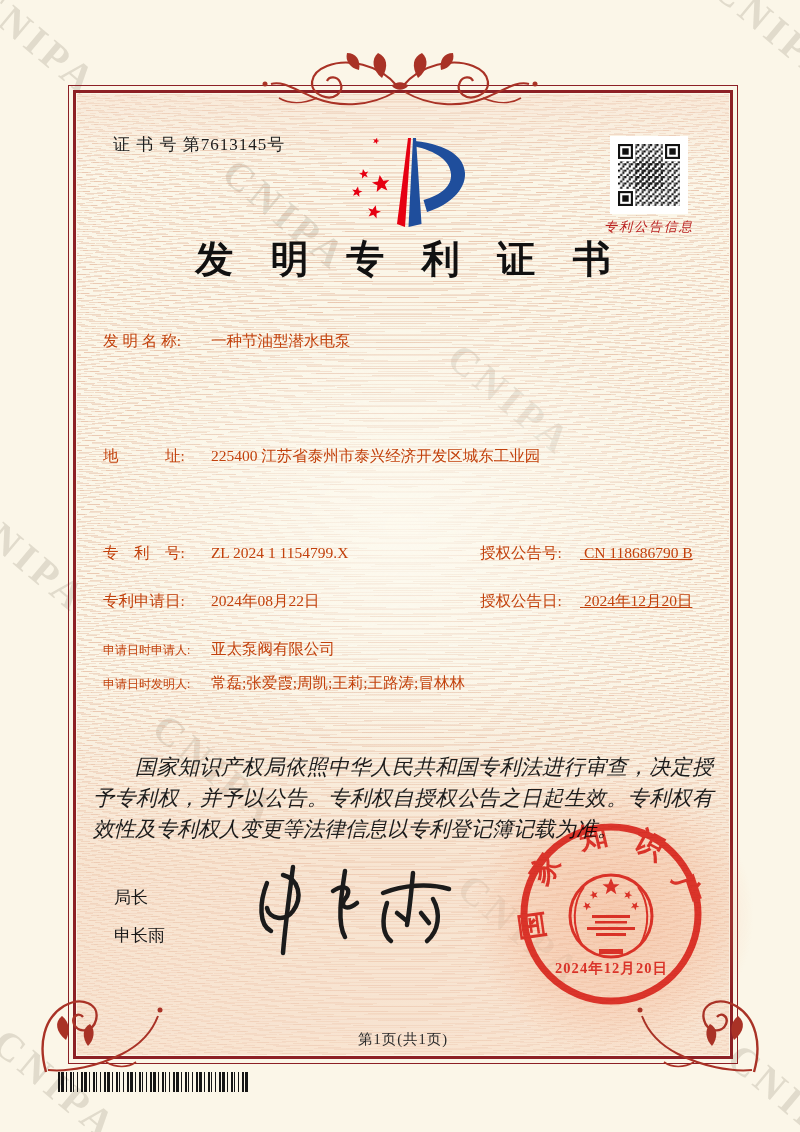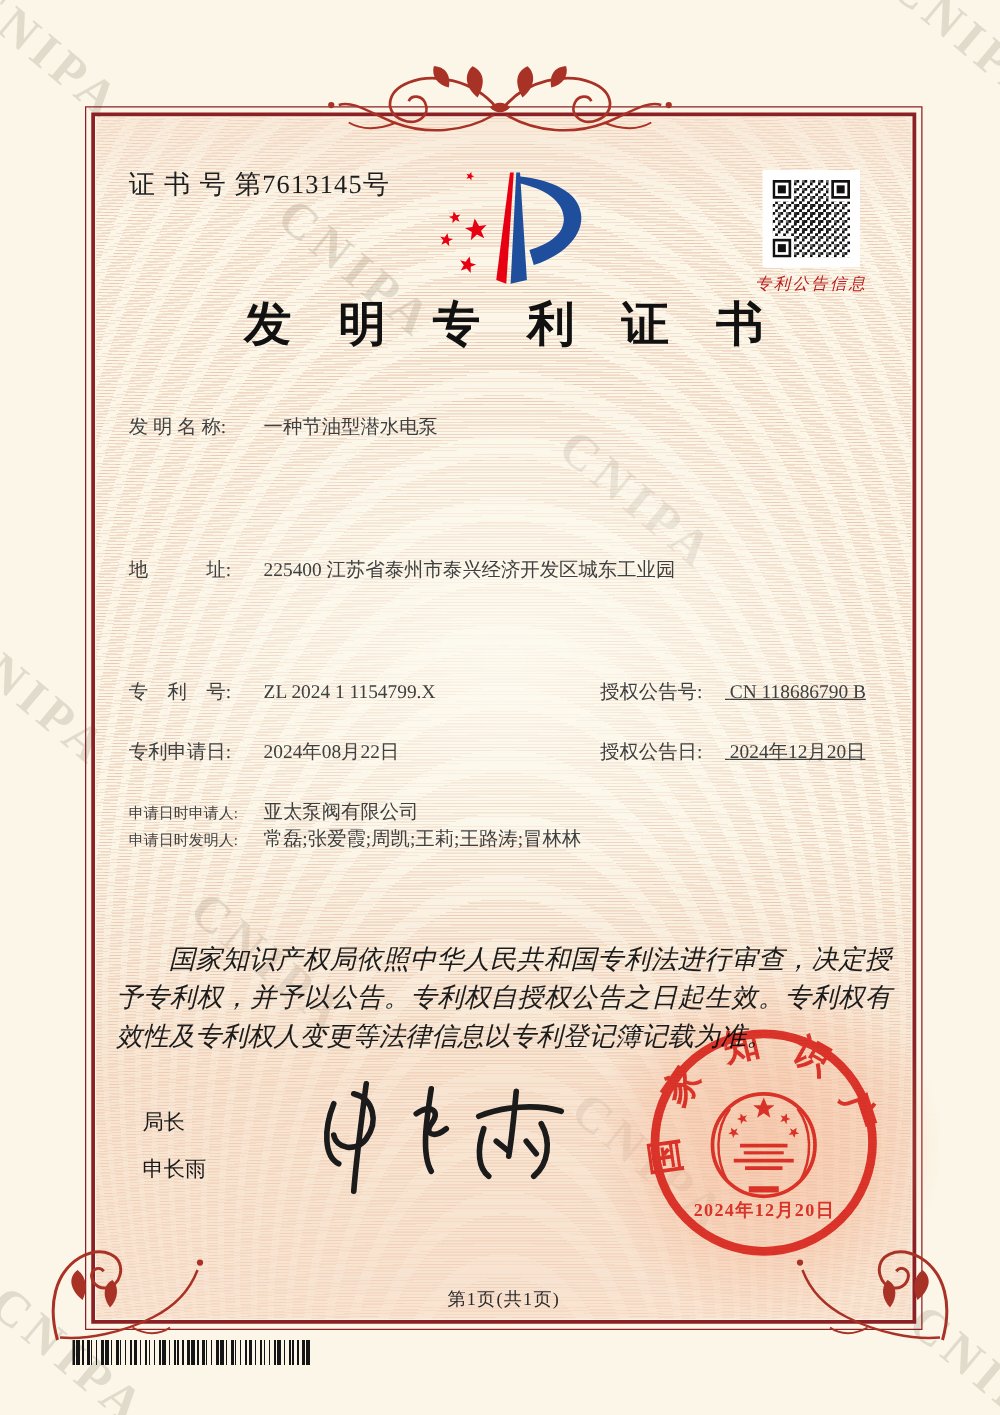--- a/index.html
+++ b/index.html
@@ -43,34 +43,34 @@
     background:radial-gradient(circle at 50% 50%, rgba(243,167,128,.42) 0%, rgba(243,167,128,.25) 45%, rgba(243,167,128,0) 70%);
   }
 
   
   .orn{position:absolute;z-index:4;pointer-events:none;}
   #orn-top{left:245px;top:52px;}
   #orn-bl{left:36px;top:980px;}
   #orn-br{left:634px;top:980px;transform:scaleX(-1);}
 
   
-  .cert-no{position:absolute;left:34px;top:47px;font-size:21px;letter-spacing:1px;color:#1e1e1e;}
+  .cert-no{position:absolute;left:44px;top:47px;font-size:17px;letter-spacing:1px;color:#1e1e1e;}
   .logo{position:absolute;left:282px;top:45px;}
   .qr-box{position:absolute;left:541px;top:50px;width:78px;height:78px;background:#fff;}
   .qr-box svg{position:absolute;left:8px;top:8px;}
   .qr-label{position:absolute;left:505px;top:132px;width:150px;text-align:center;
     font-size:13px;letter-spacing:2px;color:#b91c1c;font-style:italic;}
   .title{
     position:absolute;left:0;top:148px;width:100%;text-align:center;
     font-size:38px;font-weight:600;color:#111;
     letter-spacing:14px;padding-left:14px;box-sizing:border-box;
   }
 
   
-  .row{position:absolute;left:34px;right:16px;font-size:15.5px;color:#404040;white-space:nowrap;}
+  .row{position:absolute;left:34px;right:16px;font-size:15.5px;color:#c2410c;white-space:nowrap;}
   .lbl{display:inline-block;min-width:104px;}
   .lbl-sm{display:inline-block;min-width:104px;font-size:12px;}
   .val{font-size:15.5px;}
   .col2{position:absolute;left:377px;top:0;text-decoration:underline;}
   .col2 .lbl{min-width:100px;}
 
   
   .statement{
     position:absolute;left:24px;top:666px;width:620px;
     font-size:21px;line-height:31px;text-align:justify;text-indent:2em;
@@ -195,21 +195,21 @@
       <span class="val">2024年08月22日</span>
       <span class="col2">
         <span class="lbl">授权公告日:</span>
         <span class="val">2024年12月20日</span>
       </span>
     </div>
     <div class="row" style="top:553px">
       <span class="lbl-sm">申请日时申请人:</span>
       <span class="val">亚太泵阀有限公司</span>
     </div>
-    <div class="row" style="top:575px">
+    <div class="row" style="top:587px">
       <span class="lbl-sm">申请日时发明人:</span>
       <span class="val">常磊;张爱霞;周凯;王莉;王路涛;冒林林</span>
     </div>
 
     <div class="statement">国家知识产权局依照中华人民共和国专利法进行审查，决定授予专利权，并予以公告。专利权自授权公告之日起生效。专利权有效性及专利权人变更等法律信息以专利登记簿记载为准。</div>
 
     <div class="signer-title">局长</div>
     <div class="signer-name">申长雨</div>
 
     <svg class="signature" width="245" height="100" viewBox="0 0 245 100">

